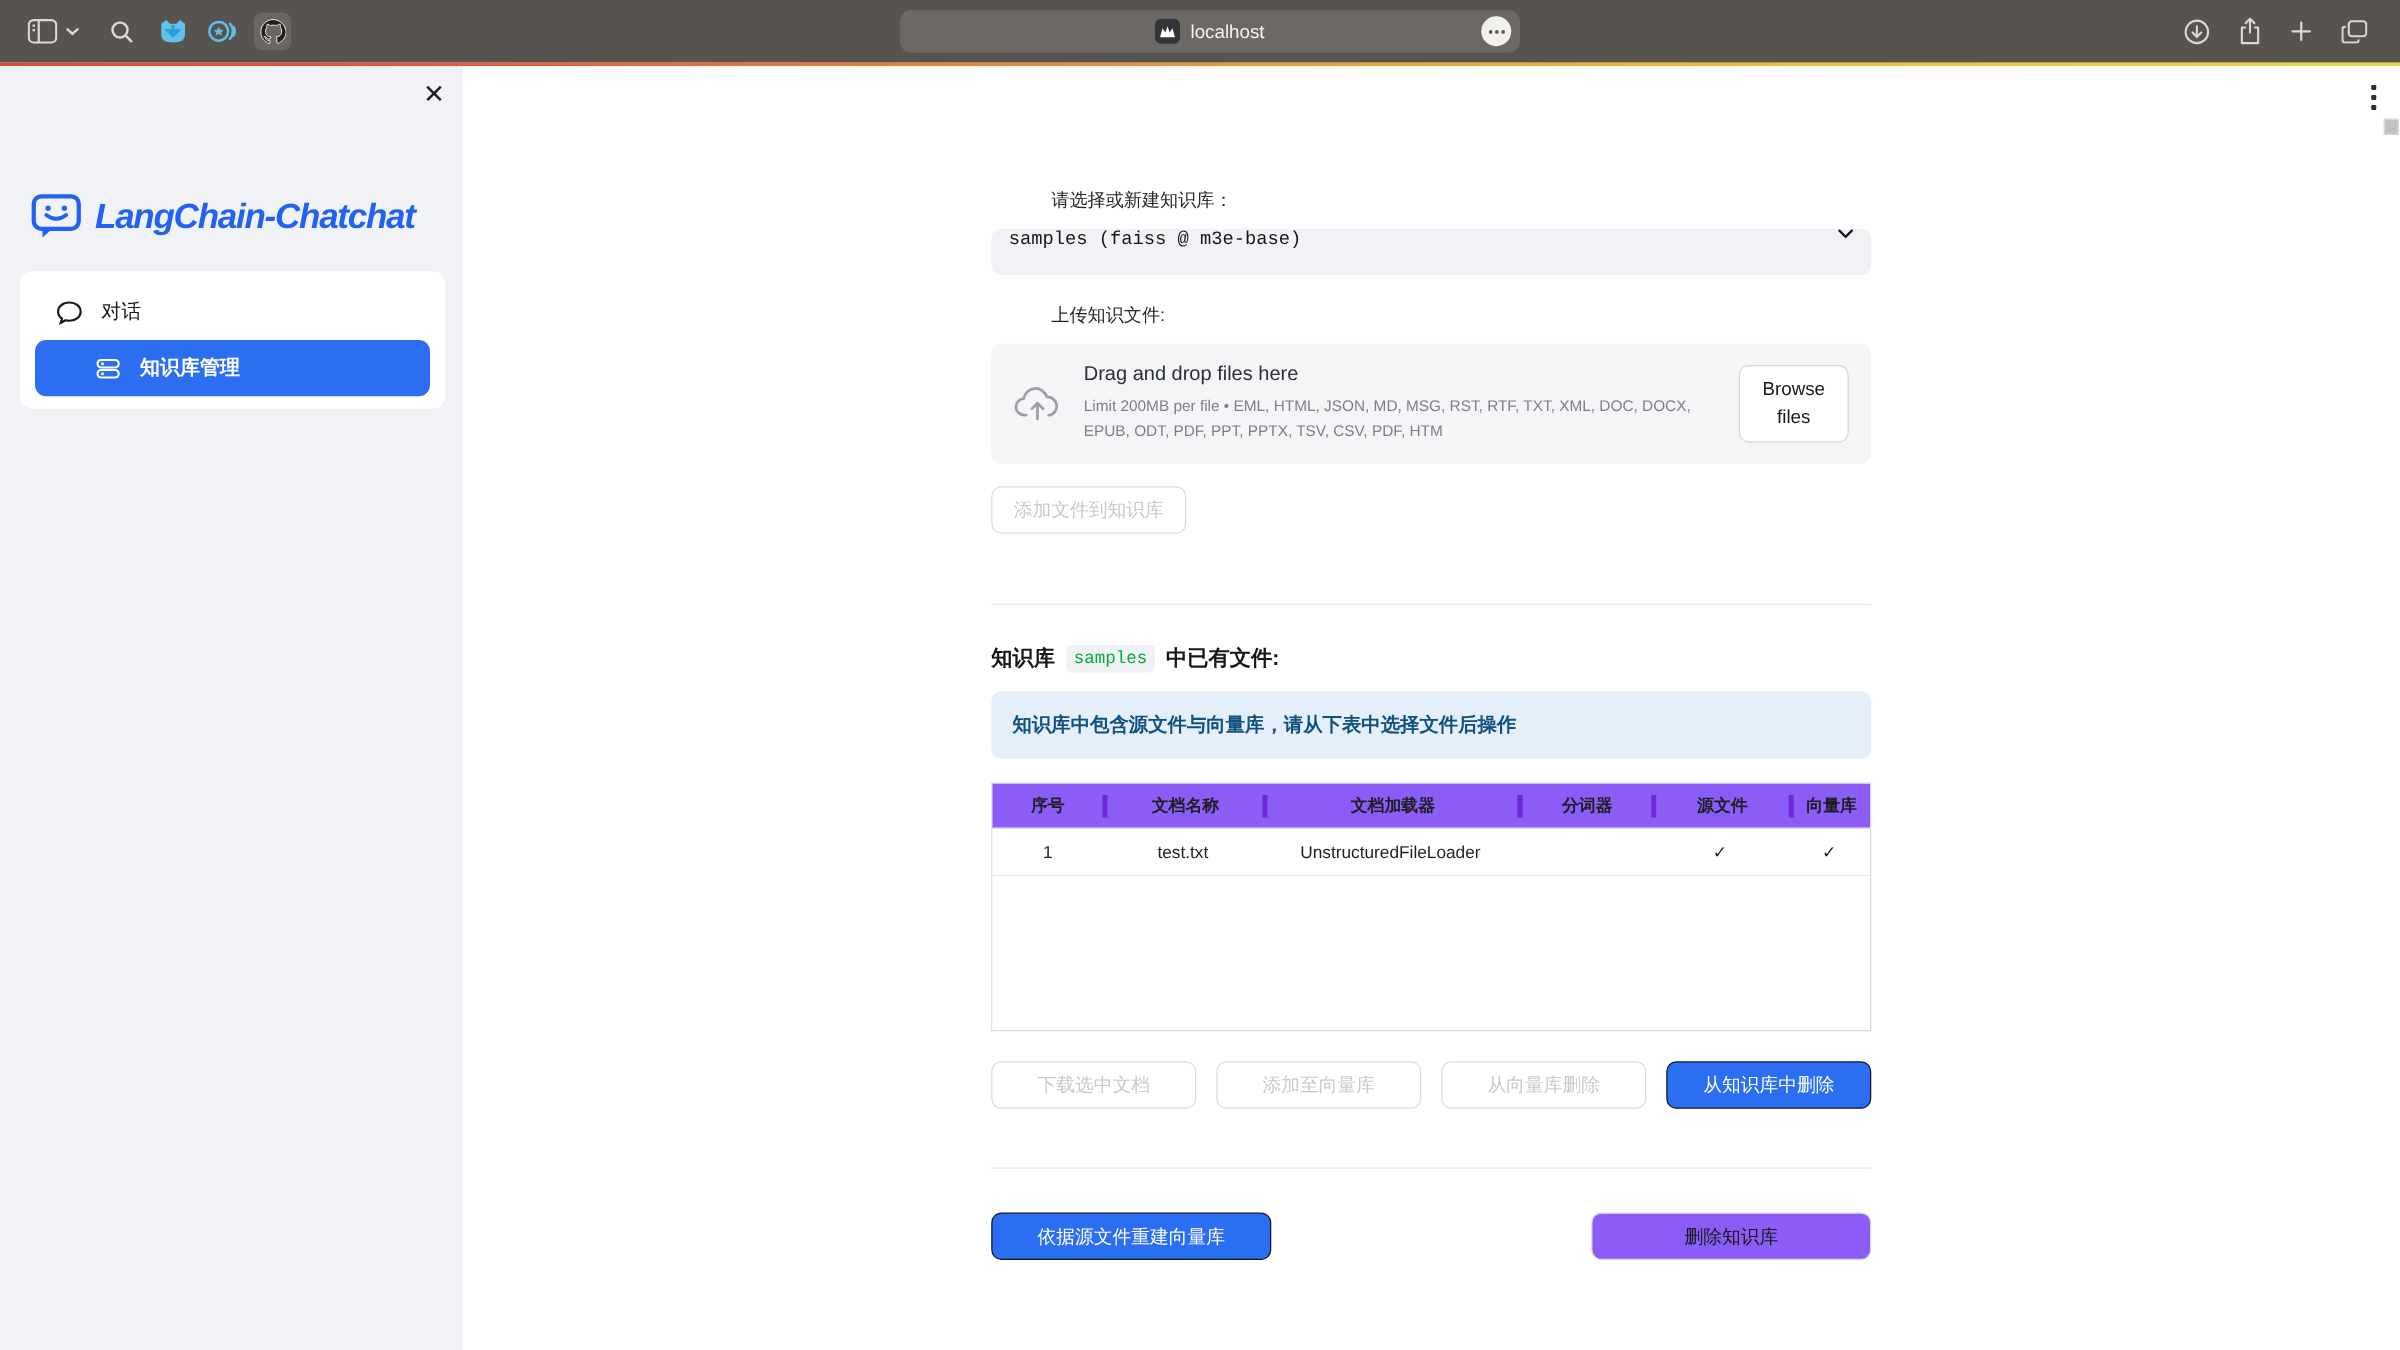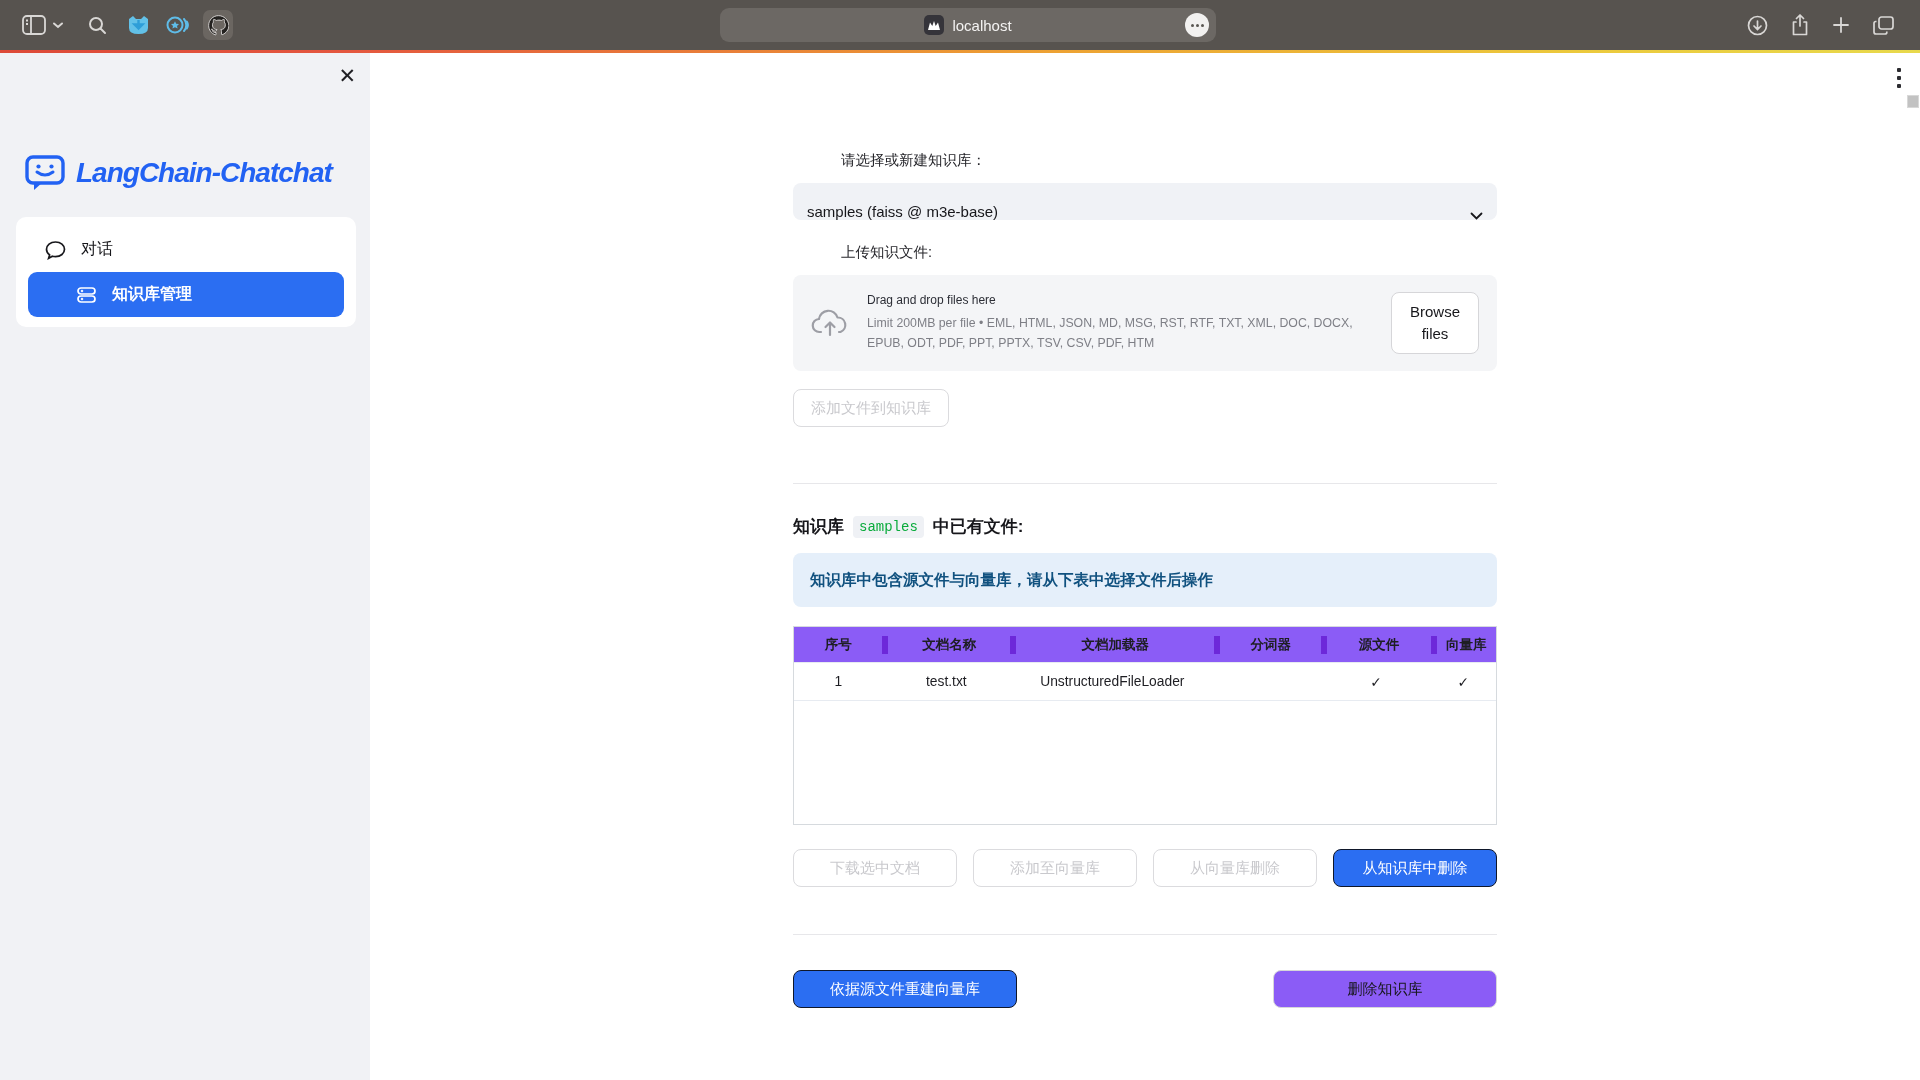--- a/index.html
+++ b/index.html
@@ -52,28 +52,28 @@
   .main { flex:1; background:#fff; position:relative; }
   .kebab { position:absolute; top:15px; right:19px; display:flex;
            flex-direction:column; gap:4px; cursor:pointer; }
   .kebab i { width:4px; height:4px; background:#2c2c31; border-radius:1px; }
   .scroll-thumb { position:absolute; top:42px; right:1px; width:12px; height:13px;
                   background:#c2c2c2; border:1px solid #d8d8d8; }
   .content { width:704px; margin:0 auto; padding-top:98px; }
   .field-label { font-size:14.5px; color:#26262b; margin-bottom:13px;margin-left:48px; }
   .select {
     height:37px; background:#f0f2f6; border-radius:8px; display:flex;
-    align-items:flex-end; padding:0 14px; font-size:15px; color:#17171b;
-    justify-content:space-between; cursor:pointer;
+    align-items:flex-start; padding:0 14px; font-size:15px; color:#17171b;
+    justify-content:space-between; cursor:pointer;font-family:Liberation Mono, monospace;
   }
   .upload-label { margin-top:23px; }
   .dropzone { margin-top:12px; min-height:96px; background:#f4f5f7; border-radius:8px;
               display:flex; align-items:center; padding:14px 18px; gap:18px; }
   .dz-text { flex:1; }
-  .dz-title { font-size:12px; color:#2c2e36; margin-bottom:7px; }
+  .dz-title { font-size:16px; color:#2c2e36; margin-bottom:7px; }
   .dz-limit { font-size:12.3px; color:#7e7f86; line-height:1.55; max-width:525px; }
   .browse-btn { background:#fff; border:1px solid #d6d6d9; border-radius:8px;
                 padding:8px 14px; font-size:15px; color:#17171b; text-align:center;
                 width:88px; line-height:1.45; cursor:pointer; }
   .btn { border-radius:8px; font-size:15px; display:inline-flex; align-items:center;
          justify-content:center; cursor:pointer; }
   .btn.disabled { background:#fff; border:1px solid #dbdbde; color:#c9c9cd; cursor:default; }
   .btn.primary { background:#2b6ef2; border:1px solid #0f172a; color:#fff; }
   .btn.secondary { background:#8b5cf6; border:1px solid #d6d6d9; color:#17171b; }
   .add-btn { margin-top:18px; height:38px; padding:0 17px; }
@@ -88,21 +88,21 @@
               display:flex; align-items:center; padding:0 17px; color:#10517f;
               font-size:15.5px; font-weight:600; }
   .kb-table { margin-top:19px; border:1px solid #d6dade; width:100%; }
   .kb-table .hrow { display:flex; background:#8b5cf6; height:36px;
                     border-bottom:1px solid #e7ebf1;align-items:center; }
   .kb-table .drow { display:flex; background:#fff; height:38px;
                     border-bottom:1px solid #e7ebf1; }
   .kb-table .cell { display:flex; align-items:center; justify-content:center;
                     font-size:13.8px; color:#1e1e23; overflow:hidden; }
   .kb-table .hrow .cell { font-weight:bold; font-size:13.5px;
-                          border-left:6px solid #6d28d9; }
+                          border-left:4px solid #6d28d9; }
   .kb-table .hrow .cell:first-child { border-left:none; }
   .c1{width:12.6%;} .c2{width:18.2%;} .c3{width:29.1%;}
   .c4{width:15.2%;} .c5{width:15.6%;} .c6{width:9.3%;}
   .empty-space { height:123px; background:#fff; }
   .actions { margin-top:24px; display:flex; gap:16px; }
   .actions .btn { flex:1; height:38px; }
   .hr2 { margin-top:47px; }
   .footer-row { margin-top:35px; display:flex; justify-content:space-between; }
   .footer-row .btn { width:224px; height:38px; }
   svg { display:block; }

